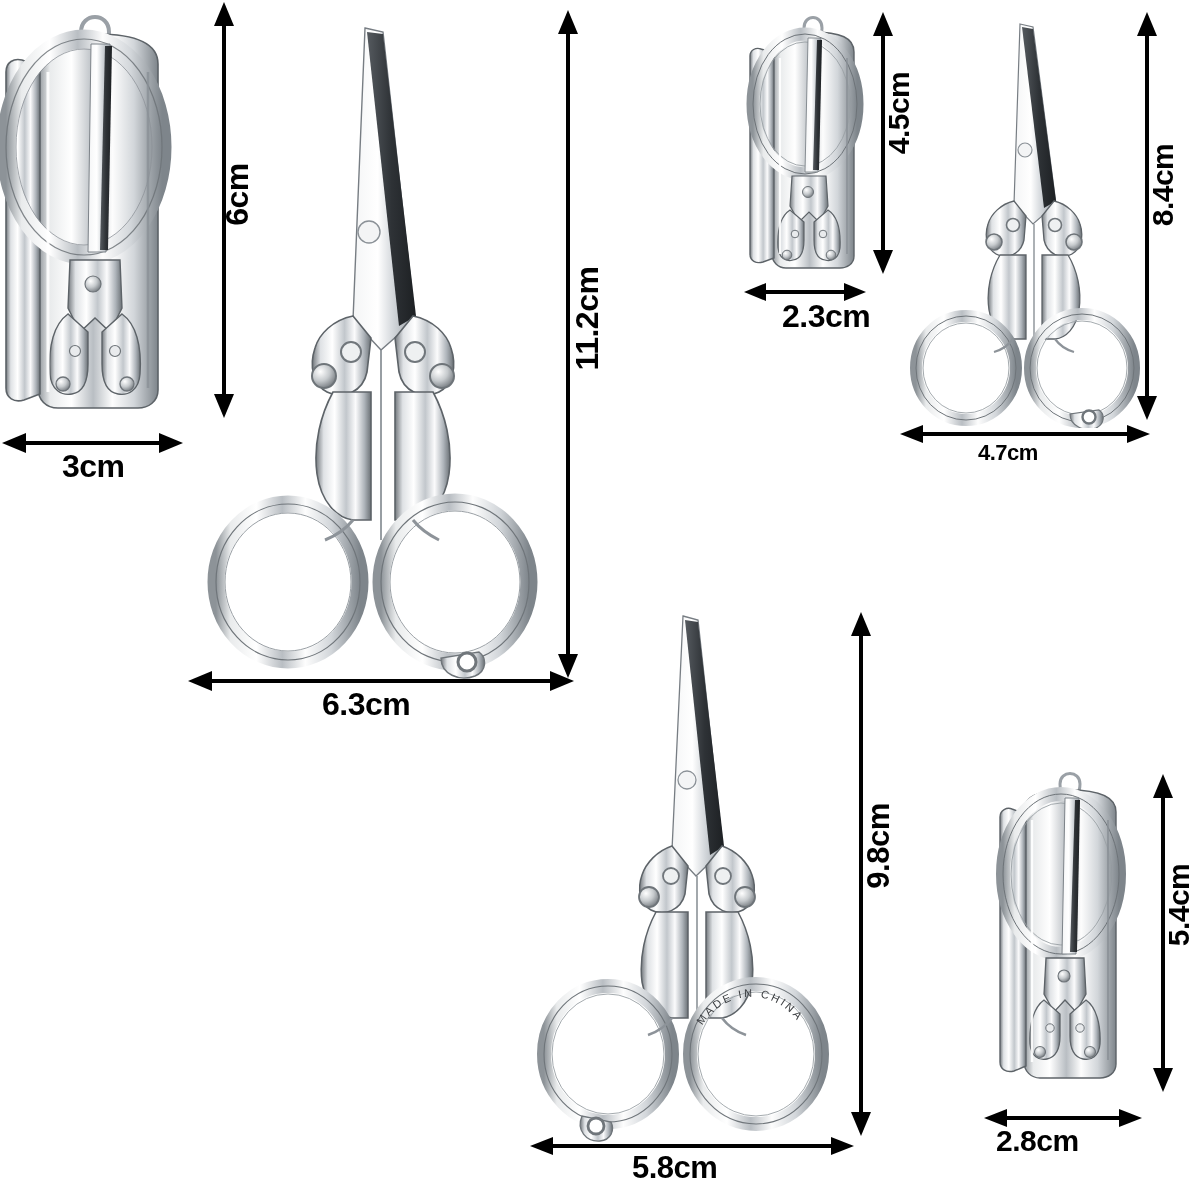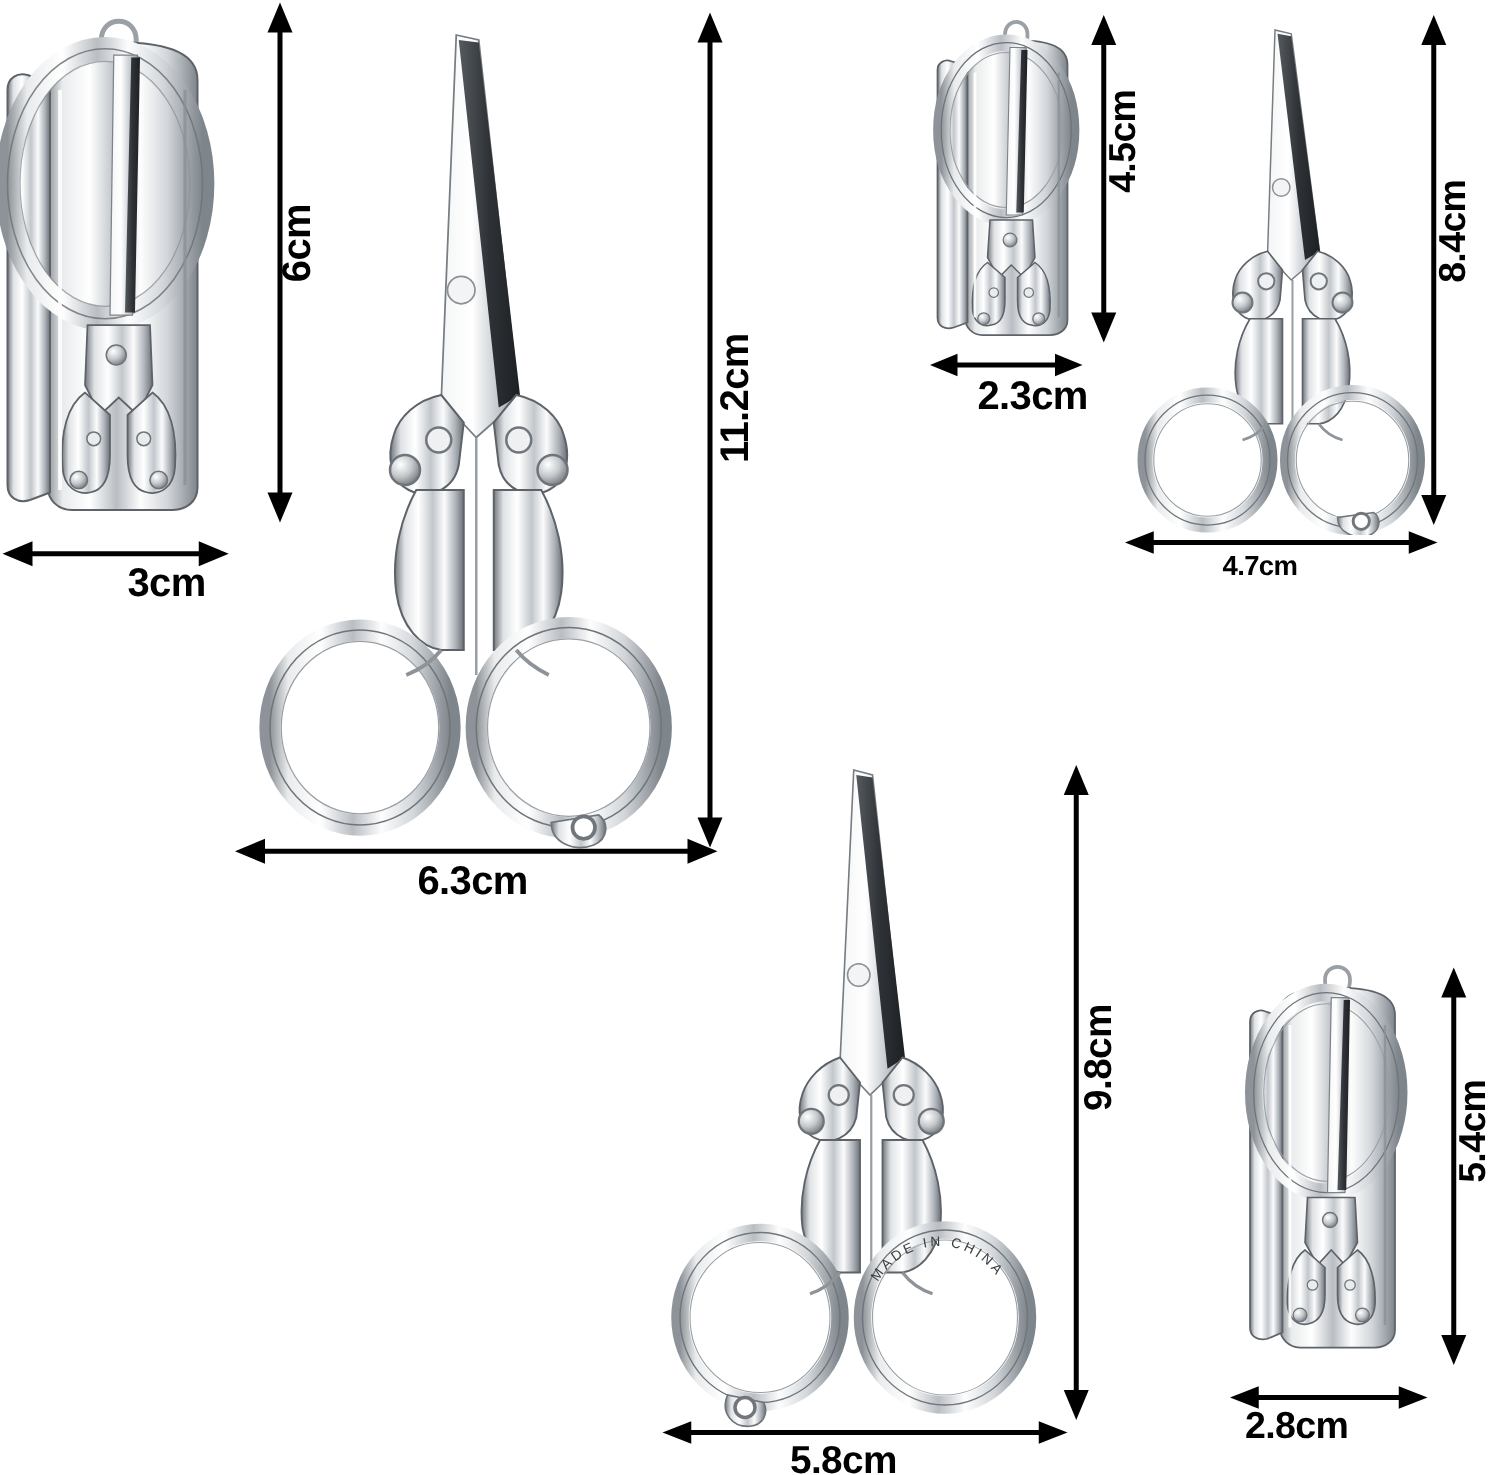--- a/index.html
+++ b/index.html
@@ -134,21 +134,21 @@
   </div>
   <div class="dim-label vert" style="left:206px; top:176px; font-size:32px;">6cm</div>
 
   <div class="dim" style="left:0px; top:428px; width:185px; height:30px;">
     <svg class="arrow-svg" width="185" height="30" viewBox="0 0 185 30">
       <line x1="16" y1="15" x2="169" y2="15" stroke="#000" stroke-width="4"></line>
       <polygon points="2,15 26,5 26,25" fill="#000"></polygon>
       <polygon points="183,15 159,5 159,25" fill="#000"></polygon>
     </svg>
   </div>
-  <div class="dim-label" style="left:62px; top:448px; font-size:32px;margin-left:40px;">3cm</div>
+  <div class="dim-label" style="left:62px; top:448px; font-size:32px;">3cm</div>
 
   <div class="prod" style="left:185px; top:20px;">
     <svg width="360" height="660" viewBox="0 0 360 660">
       <g>
 
         <path d="M180 8 L198 12 L230 300 L196 330 L168 300 Z" fill="url(#bladeG)" stroke="#777d83" stroke-width="1.4"></path>
         <path d="M182 12 L198 14 L231 296 L214 306 Z" fill="url(#edgeG)"></path>
         <circle cx="184" cy="212" r="11" fill="#f3f4f5" stroke="#8b9197" stroke-width="1.4"></circle>
 
         <path d="M168 296 L186 318 L182 352 C178 372, 158 380, 142 372 C128 365, 124 346, 130 328
@@ -192,21 +192,21 @@
   </div>
   <div class="dim-label vert" style="left:536px; top:300px; font-size:32px;">11.2cm</div>
 
   <div class="dim" style="left:186px; top:666px; width:390px; height:30px;">
     <svg class="arrow-svg" width="390" height="30" viewBox="0 0 390 30">
       <line x1="16" y1="15" x2="374" y2="15" stroke="#000" stroke-width="4"></line>
       <polygon points="2,15 26,5 26,25" fill="#000"></polygon>
       <polygon points="388,15 364,5 364,25" fill="#000"></polygon>
     </svg>
   </div>
-  <div class="dim-label" style="left:334px; top:686px; font-size:32px;text-align:center;">6.3cm</div>
+  <div class="dim-label" style="left:322px; top:686px; font-size:32px;text-align:center;">6.3cm</div>
 
   <div class="prod" style="left:742px; top:8px;">
     <svg width="140" height="270" viewBox="0 0 140 270">
       <g>
         <path d="M62 20 C62 6, 80 6, 80 20 C80 29, 75 32, 71 32 C66 32, 62 29, 62 20 Z" fill="none" stroke="#9aa0a6" stroke-width="3"></path>
         <path d="M30 42 C30 30, 41 24, 70 24 C99 24, 112 30, 112 44 L112 248
                  C112 256, 105 260, 98 260 L44 260 C36 260, 30 254, 30 246 Z" fill="url(#steelH)" stroke="#5d6368" stroke-width="1.4"></path>
         <path d="M8 48 C8 42, 14 39, 19 41 L32 45 L32 250 L21 254 C14 256, 8 253, 8 246 Z" fill="url(#steelH2)" stroke="#5d6368" stroke-width="1.4"></path>
         <ellipse cx="63" cy="96" rx="52" ry="70" fill="none" stroke="url(#steelH)" stroke-width="13"></ellipse>
         <ellipse cx="63" cy="96" rx="52" ry="70" fill="none" stroke="#6d7378" stroke-width="1"></ellipse>

